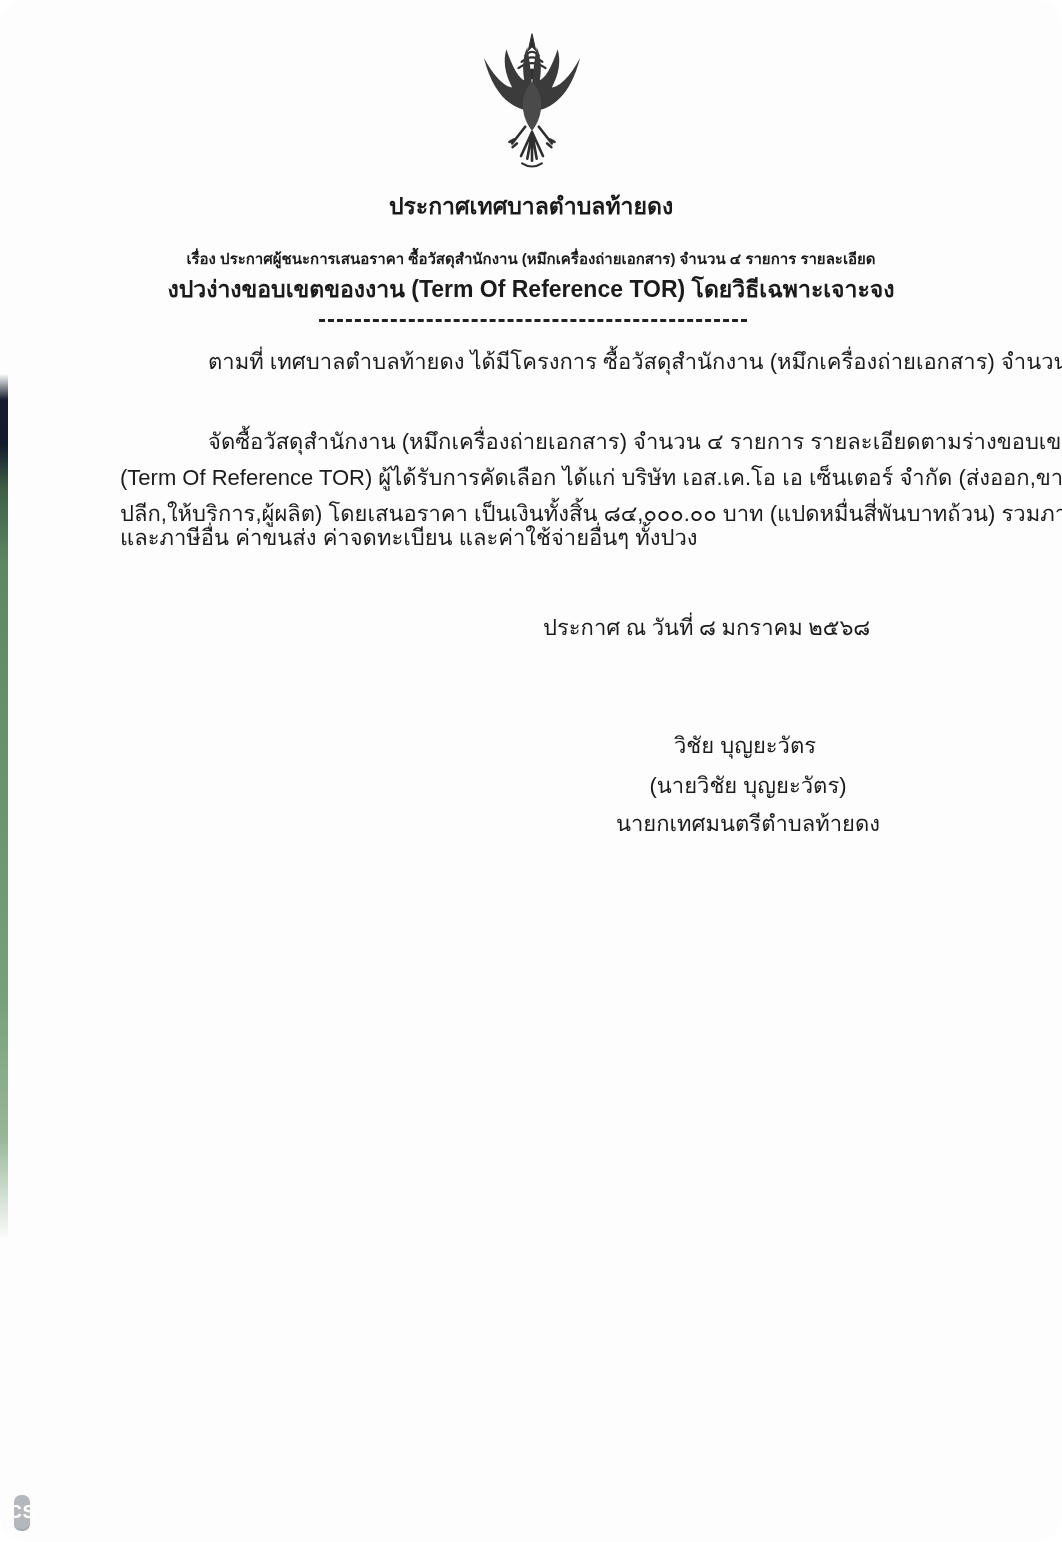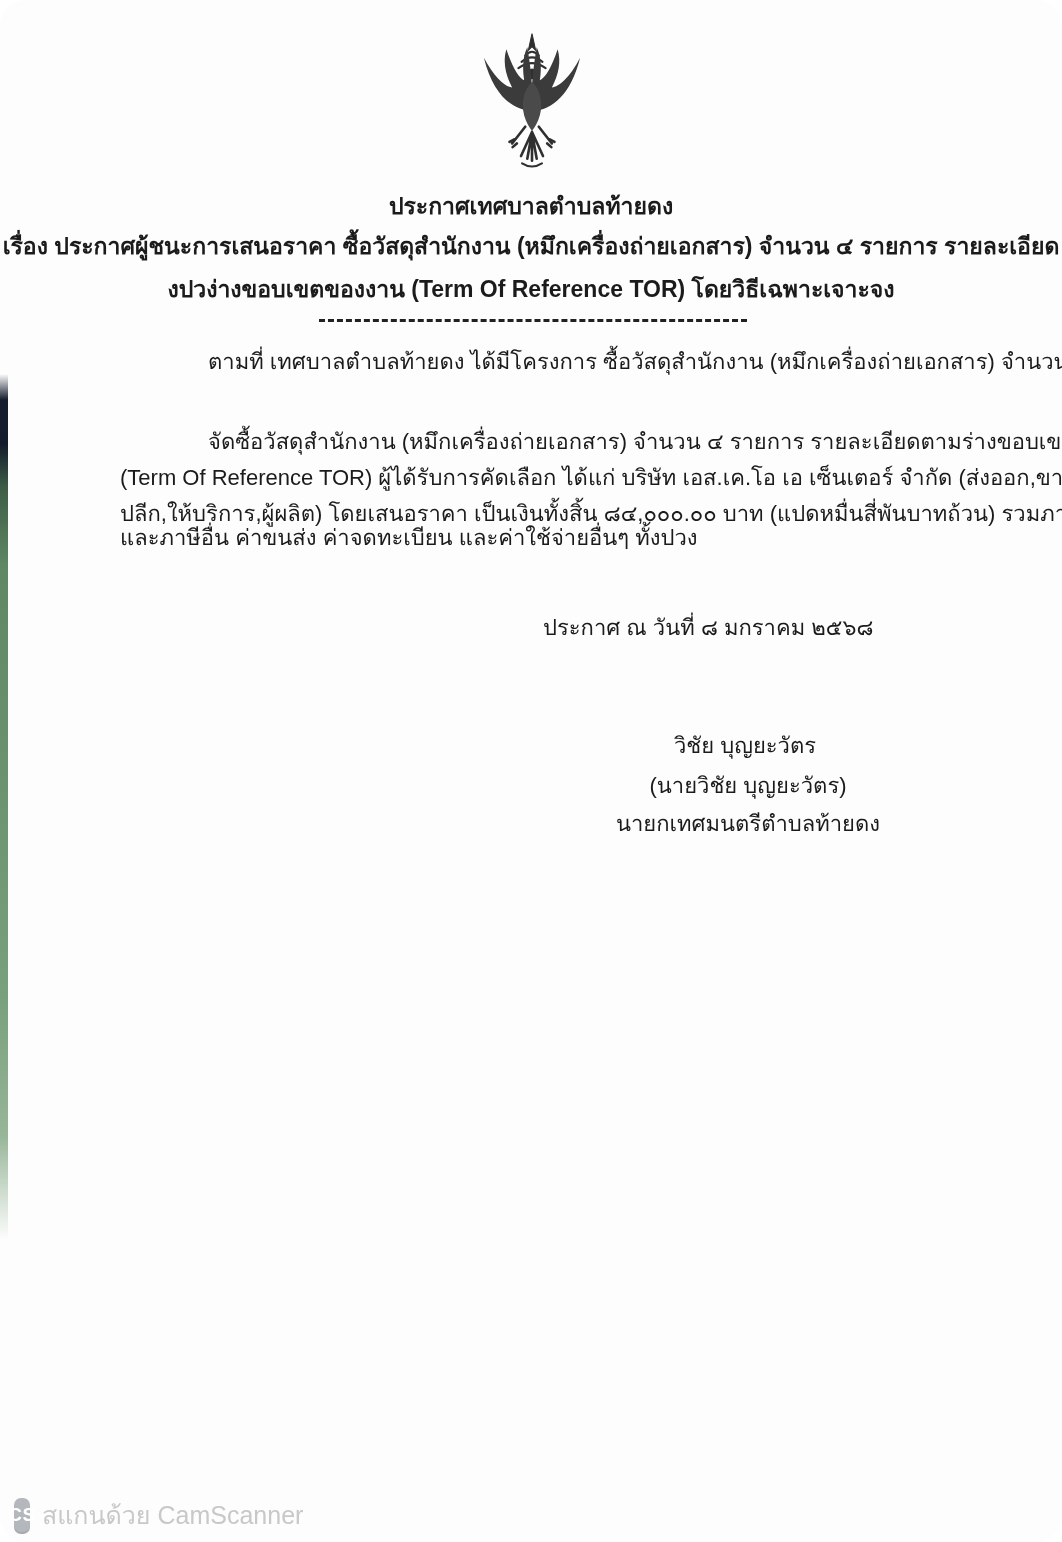--- a/index.html
+++ b/index.html
@@ -118,36 +118,35 @@
         <path d="M117 182 L92 214 M96 206 L87 211 M101 214 L93 221" stroke-width="5"></path>
         <path d="M143 182 L168 214 M164 206 L173 211 M159 214 L167 221" stroke-width="5"></path>
 
         <path d="M130 192 L109 238 M130 193 L121 243 M130 193 L130 247 M130 193 L139 243 M130 192 L151 238" stroke-width="5"></path>
         <path d="M111 252 Q130 264 149 252" stroke-width="4"></path>
       </g>
     </svg>
   </div>
 
   <div class="line centered bold" style="top:191px; font-size:23px;">ประกาศเทศบาลตำบลท้ายดง</div>
-  <div class="line centered bold" style="top:231px; font-size:23px;">เรื่อง ประกาศผู้ชนะการเสนอราคา ซื้อวัสดุสำนักงาน (หมึกเครื่องถ่ายเอกสาร) จำนวน ๔ รายการ รายละเอียด</div>
+  <div class="line centered bold" style="top:244px; font-size:15px;">เรื่อง ประกาศผู้ชนะการเสนอราคา ซื้อวัสดุสำนักงาน (หมึกเครื่องถ่ายเอกสาร) จำนวน ๔ รายการ รายละเอียด</div>
   <div class="line centered bold" style="top:274px; font-size:23px;">งปวง่างขอบเขตของงาน (Term Of Reference TOR) โดยวิธีเฉพาะเจาะจง</div>
 
   <div class="separator"></div>
 
   <div class="line" style="left:208px; top:347px;">ตามที่ เทศบาลตำบลท้ายดง ได้มีโครงการ ซื้อวัสดุสำนักงาน (หมึกเครื่องถ่ายเอกสาร) จำนวน ๔ รายการ</div>
 
   <div class="line" style="left:208px; top:427px;">จัดซื้อวัสดุสำนักงาน (หมึกเครื่องถ่ายเอกสาร) จำนวน ๔ รายการ รายละเอียดตามร่างขอบเขตของงาน</div>
   <div class="line" style="left:120px; top:463px;">(Term Of Reference TOR) ผู้ได้รับการคัดเลือก ได้แก่ บริษัท เอส.เค.โอ เอ เซ็นเตอร์ จำกัด (ส่งออก,ขายส่ง,ขาย</div>
   <div class="line" style="left:120px; top:499px;">ปลีก,ให้บริการ,ผู้ผลิต) โดยเสนอราคา เป็นเงินทั้งสิ้น ๘๔,๐๐๐.๐๐ บาท (แปดหมื่นสี่พันบาทถ้วน) รวมภาษีมูลค่าเพิ่ม</div>
   <div class="line" style="left:120px; top:523px;">และภาษีอื่น ค่าขนส่ง ค่าจดทะเบียน และค่าใช้จ่ายอื่นๆ ทั้งปวง</div>
 
-  <div class="line" style="left:543px; top:613px;">ประกาศ ณ วันที่  ๘  มกราคม  ๒๕๖๘</div>
+  <div class="line" style="left:543px; top:613px;font-family:Liberation Serif, serif;">ประกาศ ณ วันที่  ๘  มกราคม  ๒๕๖๘</div>
 
   <div class="line" style="left:0; width:1490px; text-align:center; top:731px;">วิชัย บุญยะวัตร</div>
   <div class="line" style="left:0; width:1496px; text-align:center; top:771px;">(นายวิชัย บุญยะวัตร)</div>
   <div class="line" style="left:0; width:1496px; text-align:center; top:809px;">นายกเทศมนตรีตำบลท้ายดง</div>
 
   <div class="footer-watermark">
     <div class="cs-badge">CS</div>
-    <div class="wm-text">สแกนด้วย CamScanner</div>
   </div>
 
 </div>
 
 </body></html>

